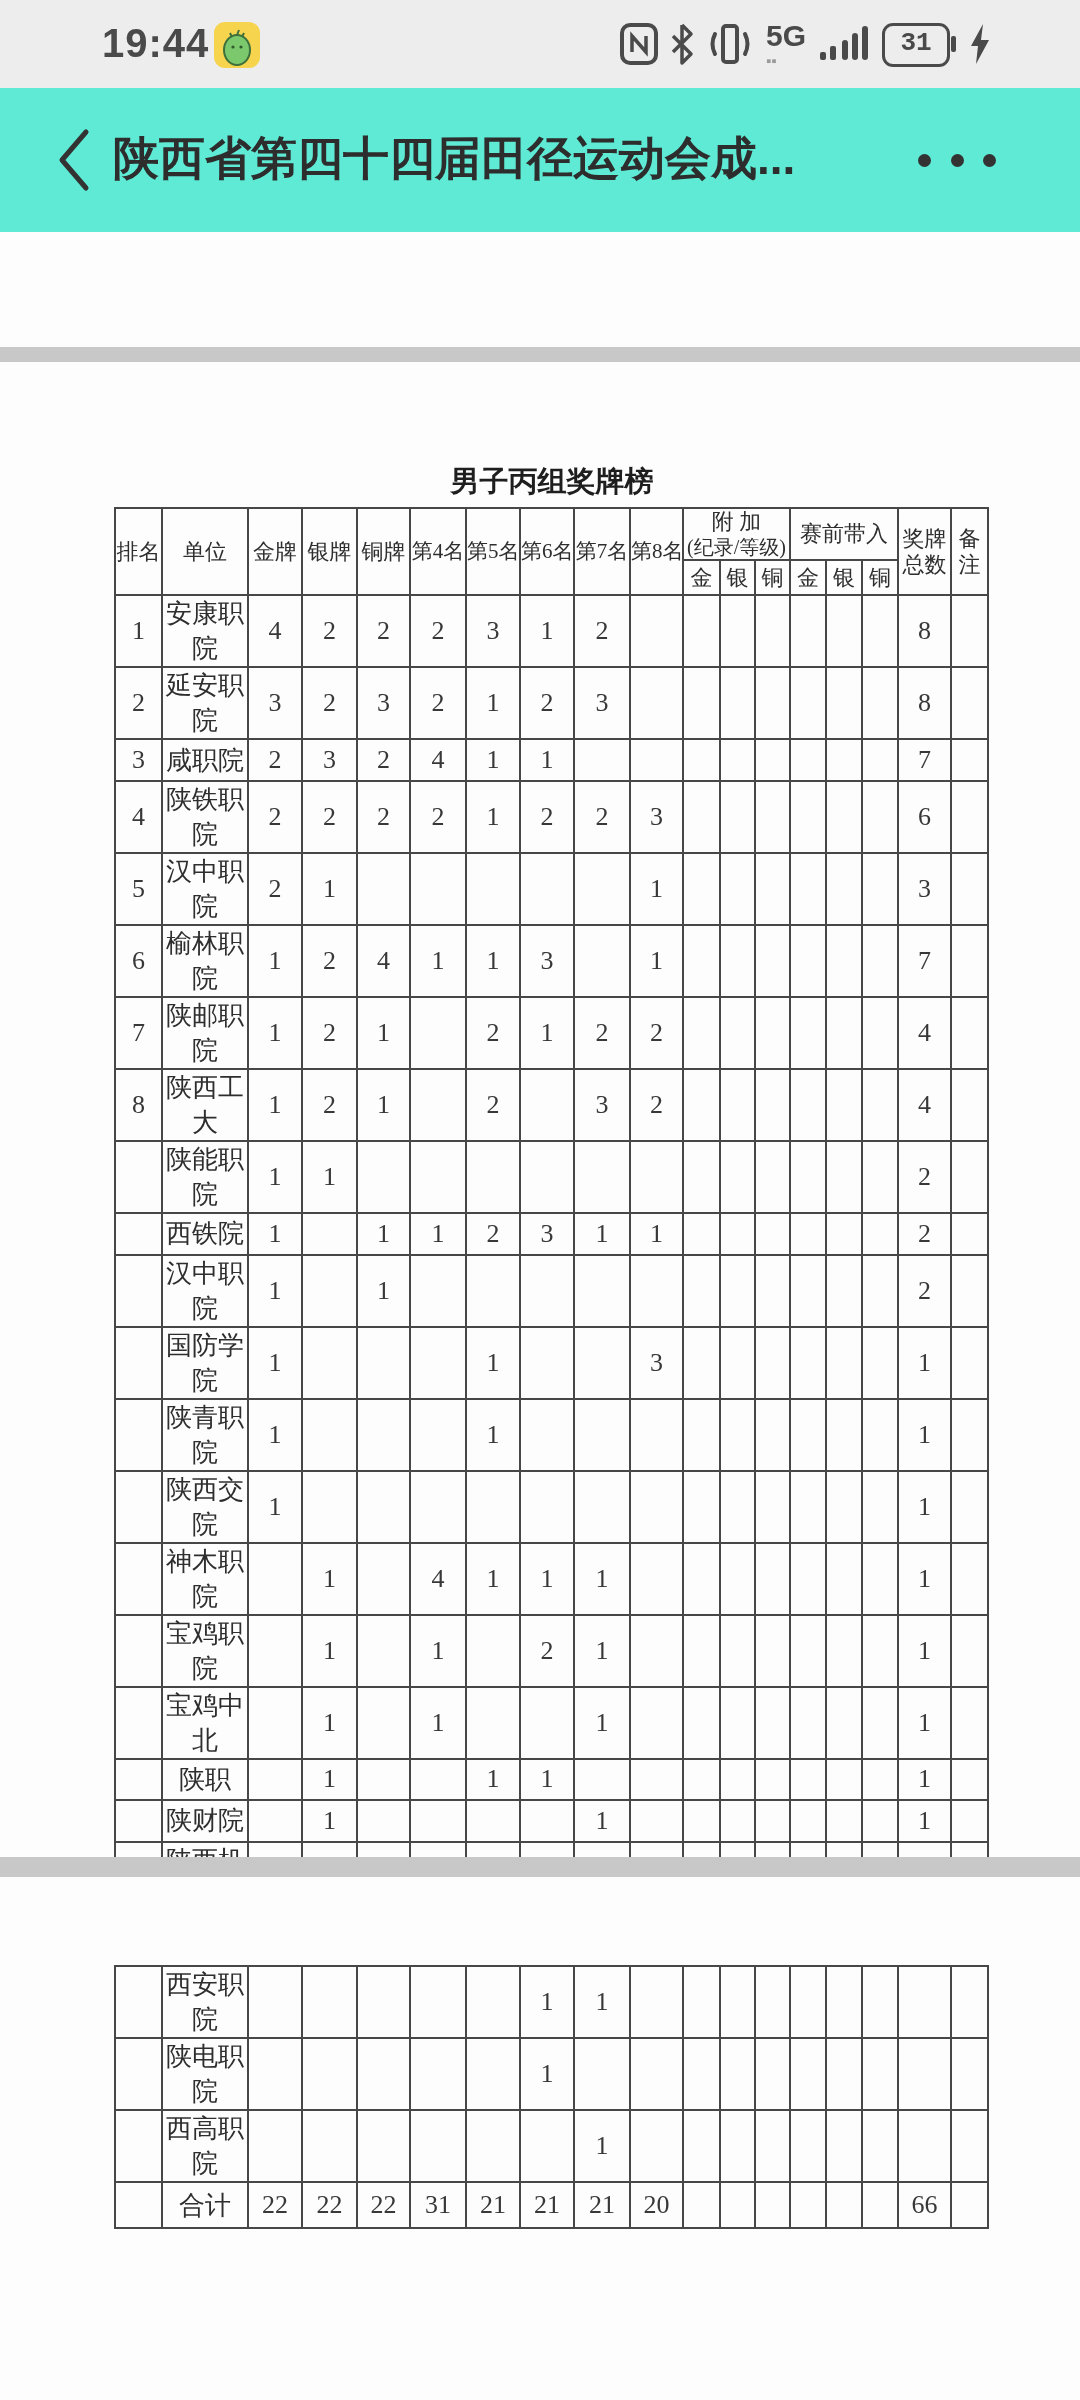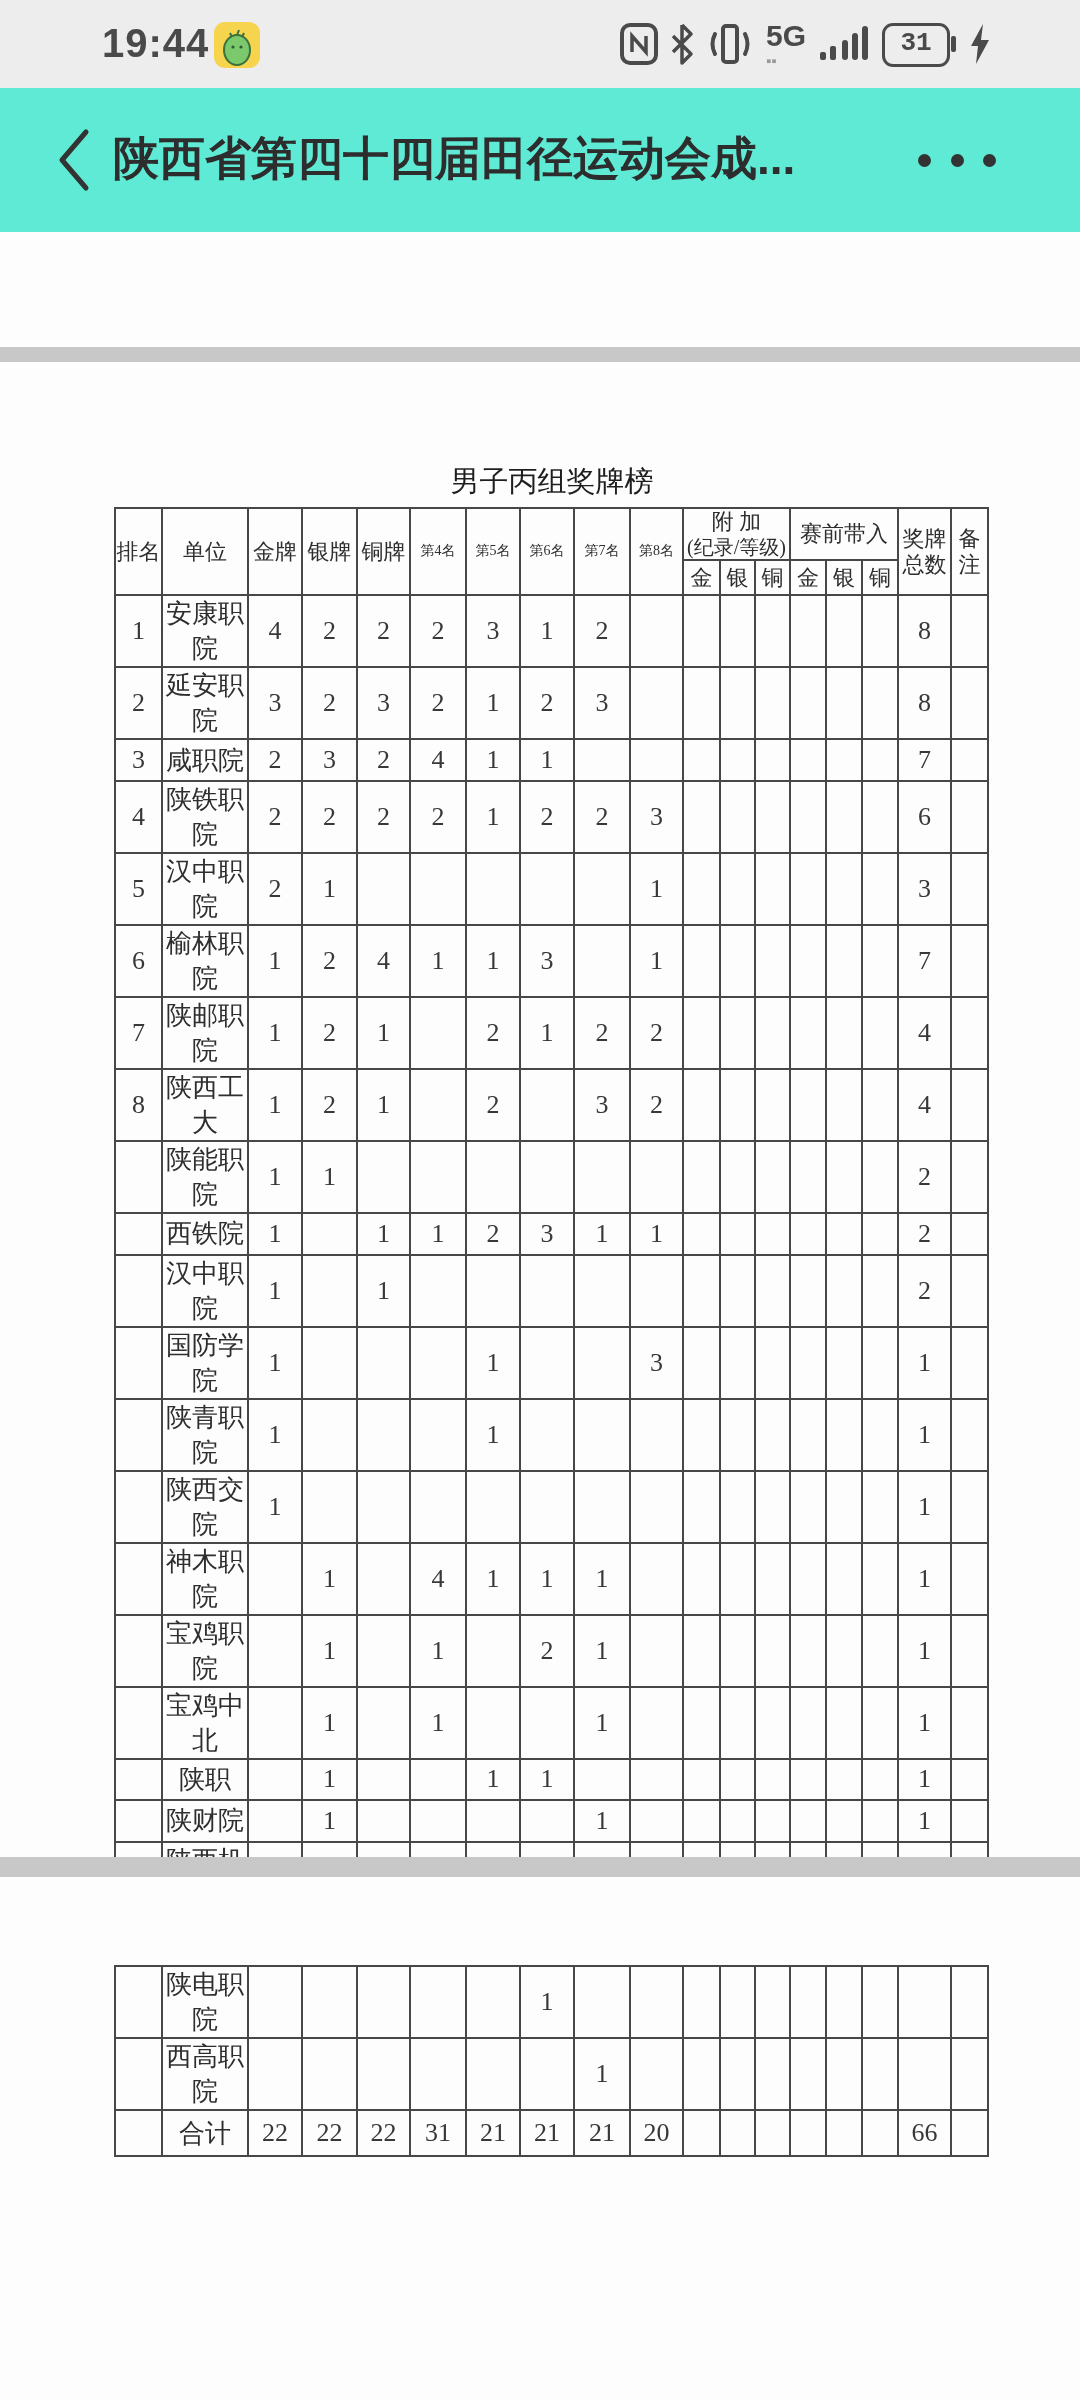--- a/index.html
+++ b/index.html
@@ -26,32 +26,32 @@
   .menu-btn i{width:13px;height:13px;border-radius:50%;background:#333;display:block;}
   
   .gap-top{position:absolute;top:232px;left:0;right:0;height:115px;background:#fdfdfd;}
   .sep{position:absolute;left:0;right:0;background:#c8c8c8;}
   .sep1{top:347px;height:15px;}
   .sep2{top:1857px;height:20px;}
   .page1{position:absolute;top:362px;left:0;right:0;height:1495px;background:#fdfdfd;}
   .page2{position:absolute;top:1877px;left:0;right:0;bottom:0;background:#fdfdfd;}
   .doc-title{position:absolute;top:462px;left:552px;transform:translateX(-50%);
              font-family:"Liberation Serif","DejaVu Serif",serif;
-             font-size:29px;font-weight:400;color:#1e1e1e;white-space:nowrap;}
+             font-size:29px;font-weight:700;color:#1e1e1e;white-space:nowrap;}
   
   table.medal{position:absolute;left:114px;width:873px;border-collapse:collapse;table-layout:fixed;
               font-family:"Liberation Serif","DejaVu Serif",serif;color:#383838;}
   #table1{top:507px;}
   #table2{top:1965px;}
   .medal td,.medal th{border:2px solid #474747;text-align:center;vertical-align:middle;
                       padding:0;font-weight:normal;overflow:hidden;}
   .medal thead th{font-size:22px;color:#2e2e2e;line-height:1.2;}
   .medal thead tr.h1 th{height:48px;}
   .medal thead tr.h2 th{height:33px;}
-  .medal th.nw{white-space:nowrap;font-size:14px;}
+  .medal th.nw{white-space:nowrap;font-size:21px;}
   .medal th .sub{font-size:20px;}
   .medal th.wrap{font-size:22px;line-height:1.15;padding:0 3px;}
   #table1 tbody td{height:39.6px;font-size:26px;}
   #table2 tbody td{height:44px;font-size:26px;}
   .medal td.unit{font-size:22px;letter-spacing:0;color:#2e2e2e;margin-left:28px;}
 </style>
 </head>
 <body>
 
 <div class="screen">
@@ -749,20 +749,40 @@
         <col style="width: 35px;">
         <col style="width: 36px;">
         <col style="width: 36px;">
         <col style="width: 36px;">
         <col style="width: 53px;">
         <col style="width: 37px;">
       </colgroup>
       <tbody>
         <tr>
           <td></td>
+          <td class="unit">西安职院</td>
+          <td></td>
+          <td></td>
+          <td></td>
+          <td></td>
+          <td></td>
+          <td>1</td>
+          <td>1</td>
+          <td></td>
+          <td></td>
+          <td></td>
+          <td></td>
+          <td></td>
+          <td></td>
+          <td></td>
+          <td></td>
+          <td></td>
+        </tr>
+        <tr>
+          <td></td>
           <td class="unit">陕电职院</td>
           <td></td>
           <td></td>
           <td></td>
           <td></td>
           <td></td>
           <td>1</td>
           <td></td>
           <td></td>
           <td></td>

